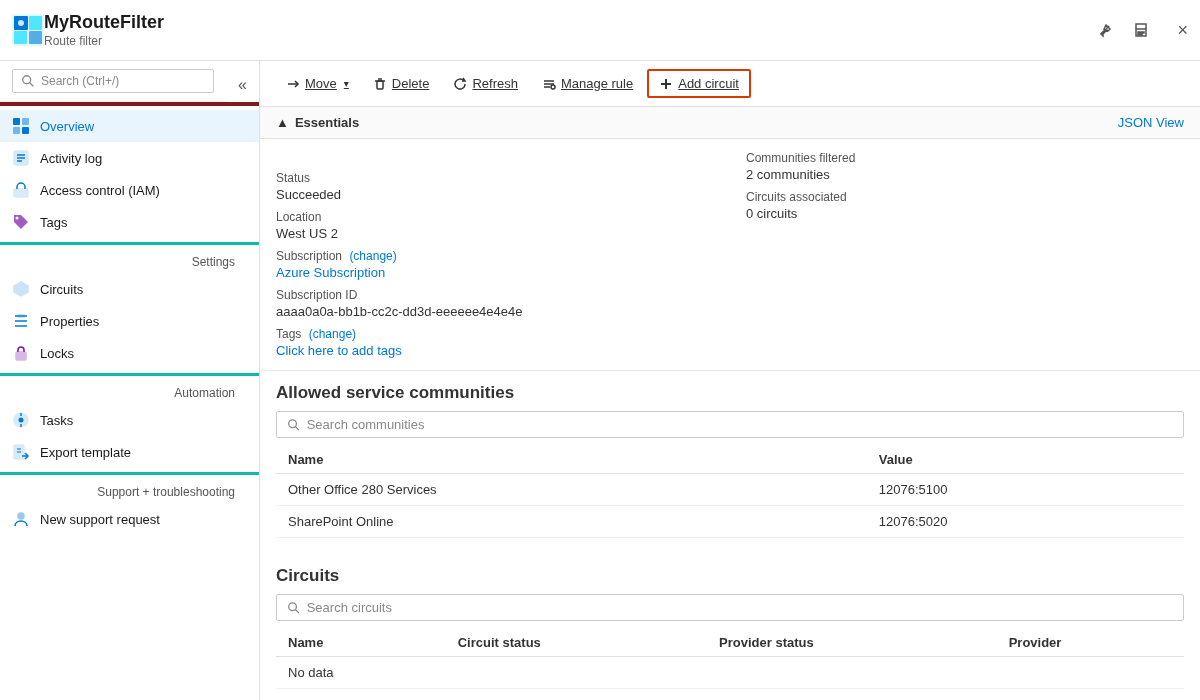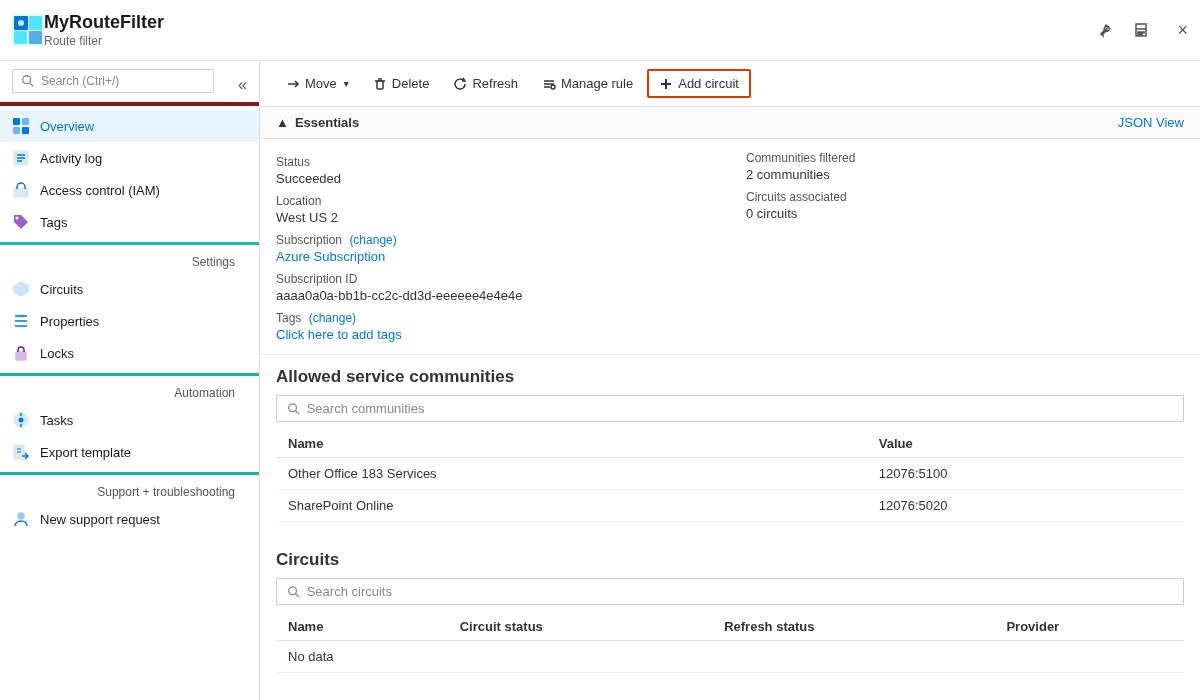--- a/index.html
+++ b/index.html
@@ -27,21 +27,21 @@
     .sidebar-nav { padding: 4px 0; text-align: right; }
     .nav-item { display: flex; align-items: center; padding: 7px 12px; cursor: pointer; gap: 10px; font-size: 13px; color: #1a1a1a; }
     .nav-item.active { background: #e8f4fe; color: #0078d4; }
     .nav-item .nav-icon { width: 18px; height: 18px; flex-shrink: 0; display: flex; align-items: center; justify-content: center; }
     .nav-section-label { padding: 10px 24px 4px; font-size: 12px; font-weight: 400; color: #555; border-top: 3px solid #14b8a6; margin-top: 4px; }
 
     
     .content { flex: 1; overflow-y: auto; background: #fff; }
 
     
-    .toolbar { display: flex; align-items: center; padding: 8px 16px; border-bottom: 1px solid #e0e0e0; gap: 4px; background: #fff; }
+    .toolbar { display: flex; align-items: center; padding: 8px 16px; border-bottom: 1px solid #e0e0e0; gap: 4px; background: #fff; text-decoration: underline; }
     .toolbar-btn { display: flex; align-items: center; gap: 5px; padding: 5px 10px; cursor: pointer; border: none; background: none; font-size: 13px; color: #333; border-radius: 2px; }
     .toolbar-btn.primary { border: 2px solid #d83b01; color: #333; }
     .toolbar-btn svg { width: 14px; height: 14px; }
 
     
     .essentials-header { display: flex; align-items: center; justify-content: space-between; padding: 8px 16px; border-bottom: 1px solid #e0e0e0; background: #fafafa; }
     .essentials-title { display: flex; align-items: center; gap: 6px; font-size: 13px; font-weight: 600; }
     .json-view-link { color: #0078d4; cursor: pointer; font-size: 13px; }
 
     .essentials-grid { display: grid; grid-template-columns: 1fr 1fr; padding: 12px 16px; gap: 8px 32px; border-bottom: 1px solid #e8e8e8; }
@@ -281,21 +281,21 @@
       <div class="essentials-title">
         <span style="cursor:pointer;">▲</span>
         <span>Essentials</span>
       </div>
       <span class="json-view-link">JSON View</span>
     </div>
 
     <div class="essentials-grid">
 
       <div>
-        <div class="essentials-item" style="margin-top:4px;">
+        <div class="essentials-item" style="margin-top:20px;">
           <span class="essentials-label">Status</span>
           <span class="essentials-value">Succeeded</span>
         </div>
         <div class="essentials-item" style="margin-top:8px;">
           <span class="essentials-label">Location</span>
           <span class="essentials-value">West US 2</span>
         </div>
         <div class="essentials-item" style="margin-top:8px;">
           <span class="essentials-label">Subscription <span class="change-link">(change)</span></span>
           <span class="essentials-value"><a class="link">Azure Subscription</a></span>
@@ -333,21 +333,21 @@
       </div>
       <table class="data-table">
         <thead>
           <tr>
             <th>Name</th>
             <th>Value</th>
           </tr>
         </thead>
         <tbody>
           <tr class="table-row">
-            <td>Other Office 183 Services</td>
+            <td>Other Office 280 Services</td>
             <td>12076:5100</td>
           </tr>
           <tr class="table-row">
             <td>SharePoint Online</td>
             <td>12076:5020</td>
           </tr>
         </tbody>
       </table>
     </div>
 
@@ -358,21 +358,21 @@
           <circle cx="6.5" cy="6.5" r="4.5"></circle>
           <line x1="10" y1="10" x2="14" y2="14"></line>
         </svg>
         <input type="text" placeholder="Search circuits" style="">
       </div>
       <table class="data-table">
         <thead>
           <tr>
             <th>Name</th>
             <th>Circuit status</th>
-            <th>Refresh status</th>
+            <th>Provider status</th>
             <th>Provider</th>
           </tr>
         </thead>
         <tbody>
           <tr>
             <td>No data</td>
             <td></td>
             <td></td>
             <td></td>
           </tr>

